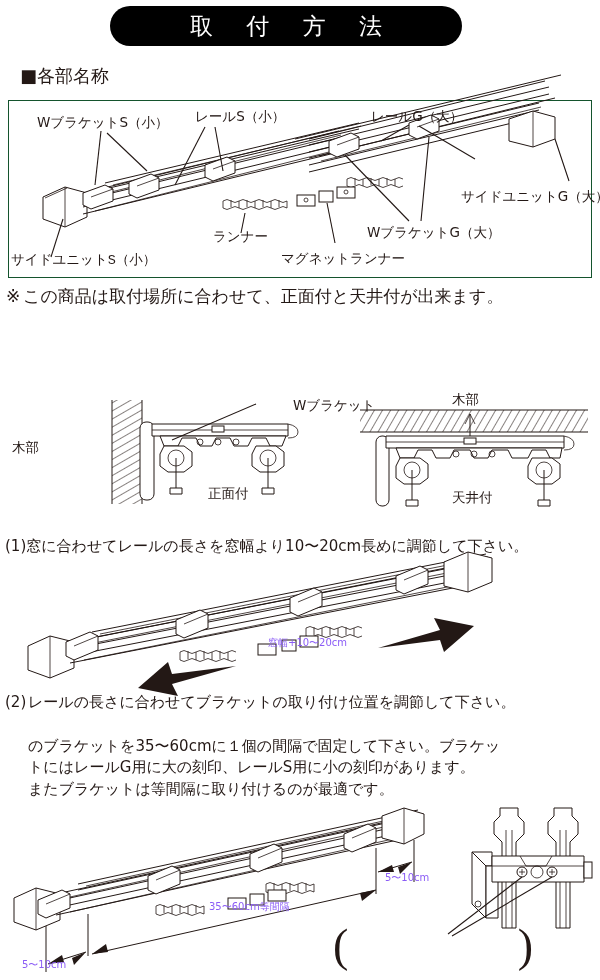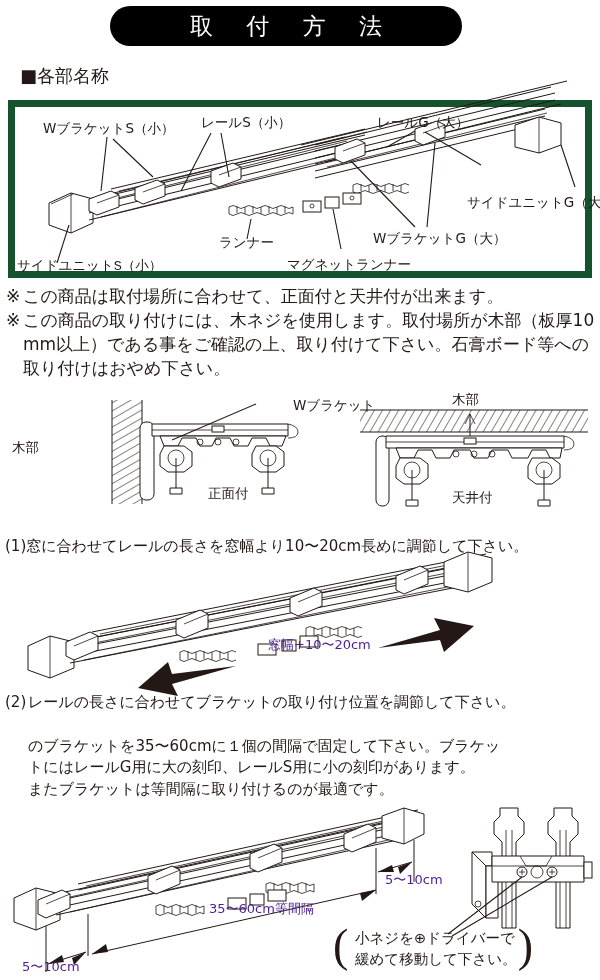--- a/index.html
+++ b/index.html
@@ -46,21 +46,21 @@
   }
   #heading-parts { left: 8px; top: 64px; margin-left: 12px; }
 
   
   #parts-box {
     position: absolute;
     left: 8px;
     top: 100px;
     width: 584px;
     height: 178px;
-    border: 7px solid #14532d;
+    border: 1px solid #14532d;
     box-sizing: border-box;
     background: #fff;
   }
 
   
   .lbl {
     position: absolute;
     font-size: 13.5px;
     color: #231815;
     white-space: nowrap;
@@ -130,22 +130,22 @@
 
   svg { display: block; overflow: visible; }
   .ln { fill: none; stroke: #231815; stroke-width: 1; }
   .ln-thin { fill: none; stroke: #231815; stroke-width: 0.8; }
   .ln-w { fill: #ffffff; stroke: #231815; stroke-width: 1; }
   .solid-arrow { fill: #231815; }
   .leader { fill: none; stroke: #231815; stroke-width: 1.1; }
 
   .dim-label {
     position: absolute;
-    font-size: 13px;
-    color: #4c1d95;
+    font-size: 10px;
+    color: #8b5cf6;
     white-space: nowrap;
   }
 
   
   #screw-note {
     position: absolute;
     left: 333px;
     top: 925px;
     width: 200px;
     height: 52px;
@@ -285,25 +285,20 @@
   <div class="lbl" style="left:2px; top:152px;font-family:Liberation Mono, monospace;">サイドユニットS（小）</div>
   <div class="lbl" style="left:204px; top:128px;">ランナー</div>
   <div class="lbl" style="left:272px; top:150px;">マグネットランナー</div>
   <div class="lbl" style="left:358px; top:124px;">WブラケットG（大）</div>
 </div>
 
 <div id="notes">
   <span class="note">
     <span class="mark">※</span><span>この商品は取付場所に合わせて、正面付と天井付が出来ます。</span>
   </span>
-  <span class="note">
-    <span class="mark">※</span><span>この商品の取り付けには、木ネジを使用します。取付場所が木部（板厚10</span><br>
-    <span>mm以上）である事をご確認の上、取り付けて下さい。石膏ボード等への</span><br>
-    <span>取り付けはおやめ下さい。</span>
-  </span>
 </div>
 
 <div id="mount-diagrams">
 
   <svg width="300" height="122" viewBox="0 0 300 122" style="position:absolute;left:60px;top:0;">
     <defs>
       <pattern id="hatchV" width="7" height="7" patternUnits="userSpaceOnUse" patternTransform="rotate(60)">
         <line x1="0" y1="0" x2="0" y2="7" stroke="#231815" stroke-width="1.1"></line>
       </pattern>
     </defs>
@@ -560,17 +555,13 @@
   </svg>
 
   <div class="dim-label" style="left:22px; top:152px;">5〜10cm</div>
   <div class="dim-label" style="left:209px; top:94px;">35〜60cm等間隔</div>
   <div class="dim-label" style="left:385px; top:65px;">5〜10cm</div>
 </div>
 
 <div id="screw-note">
   <span class="paren left">(</span>
   <span class="paren right">)</span>
-  <span class="note-lines">
-    <span>小ネジを⊕ドライバーで</span><br>
-    <span>緩めて移動して下さい。</span>
-  </span>
 </div>
 
 </body></html>

